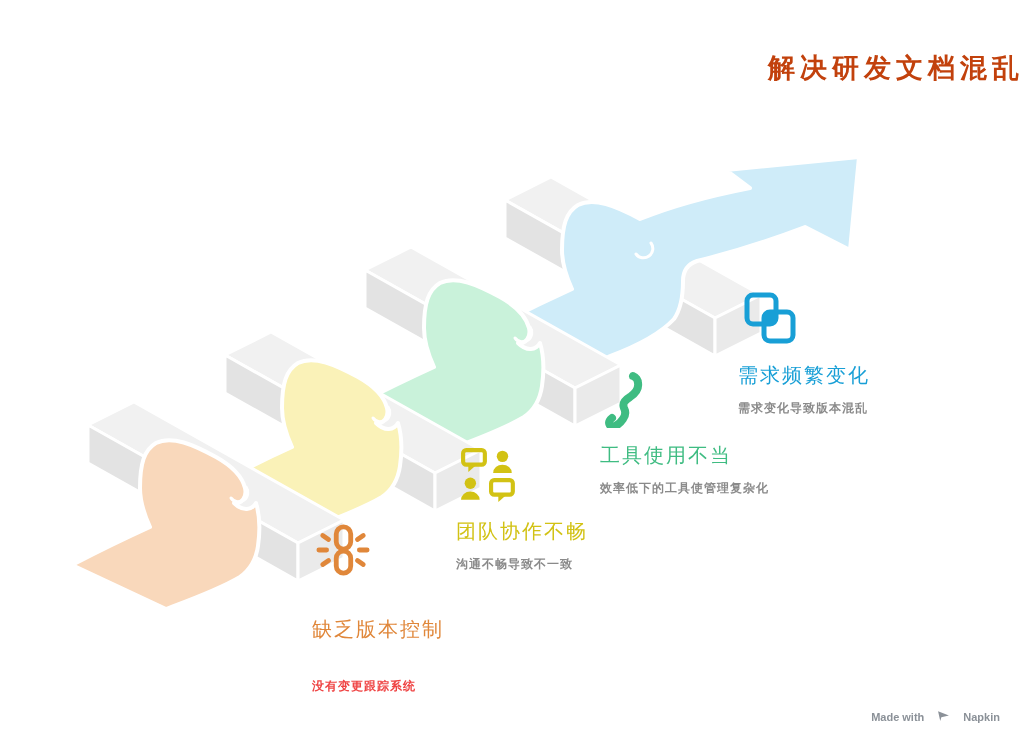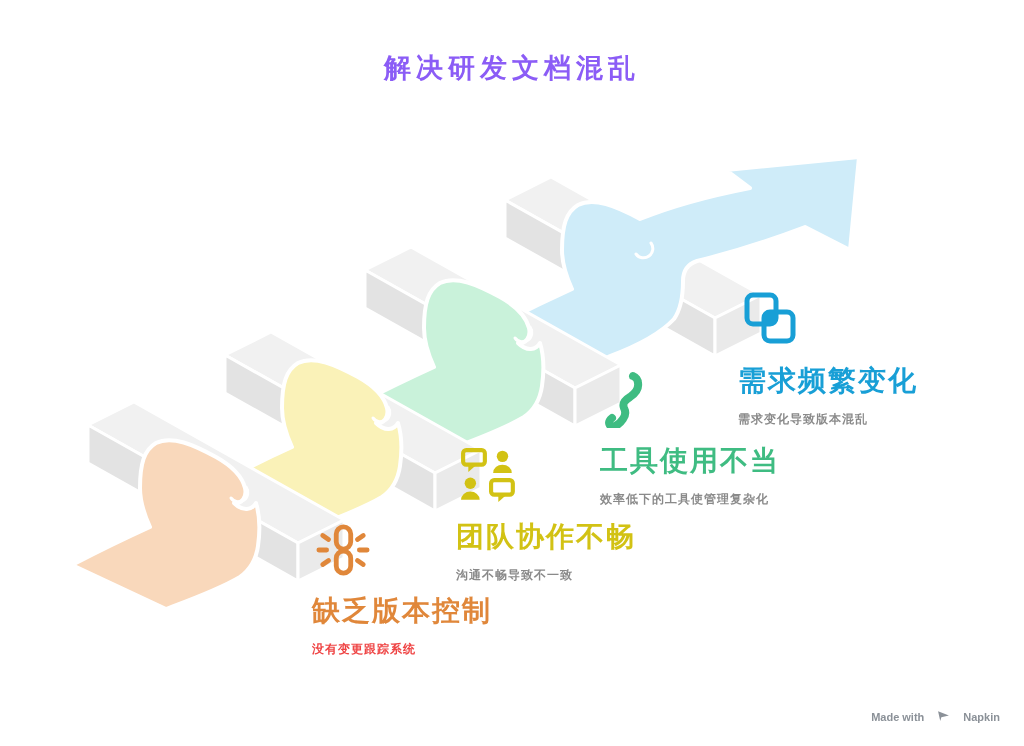--- a/index.html
+++ b/index.html
@@ -7,23 +7,23 @@
     position:relative;width:1024px;height:746px;background:#ffffff;
     font-family:"Liberation Sans","DejaVu Sans",sans-serif;overflow:hidden;
   }
   .scene{position:absolute;inset:0;}
   .page-title{
     position:absolute;top:50px;left:0;width:100%;text-align:center;
     font-size:27px;font-weight:bold;letter-spacing:5px;color:#4d4d4d;
   }
   .step{position:absolute;width:290px;display:flex;flex-direction:column;align-items:flex-start;}
   .step .icon{margin-left:4px;margin-bottom:10px;}
-  .step-title{font-size:28px;font-weight:bold;letter-spacing:2px;margin-bottom:11px;}
+  .step-title{font-size:20px;font-weight:normal;letter-spacing:2px;margin-bottom:11px;}
   .step-desc{font-size:12px;letter-spacing:1px;color:#8a8a8a;font-weight:bold;}
-  .step1{left:312px;top:522px;}
+  .step1{left:312px;top:522px;gap:24px;}
   .step2{left:456px;top:446px;}
   .step3{left:600px;top:366px;}
   .step4{left:738px;top:290px;}
   .watermark{
     position:absolute;right:24px;bottom:22px;display:flex;align-items:center;gap:13px;
     font-size:11px;font-weight:bold;color:#8b9198;
   }
 </style>
 </head>
 <body>
@@ -79,21 +79,21 @@
     <use href="#beam-unit" transform="translate(277,-155)"></use>
     <use href="#ribbon-unit" transform="translate(284,-160)" fill="#c9f2da"></use>
 
     <use href="#beam-unit" transform="translate(137,-70)"></use>
     <use href="#ribbon-unit" transform="translate(142,-80)" fill="#faf2b8"></use>
 
     <use href="#beam-unit" transform="translate(0,0)"></use>
     <use href="#ribbon-unit" transform="translate(0,0)" fill="#f9d8bb"></use>
   </svg>
 
-  <div class="page-title" style="color: #8b5cf6;">解决研发文档混乱</div>
+  <div class="page-title" style="color: #c2410c; text-align: right;">解决研发文档混乱</div>
 
   <div class="step step1" style="color: rgb(224, 135, 58);">
     <span class="icon">
       <svg width="54" height="56" viewBox="0 0 56 56">
         <g fill="none" stroke="currentColor" stroke-width="5" stroke-linecap="round">
           <rect x="21" y="4" width="15" height="23" rx="7.5"></rect>
           <rect x="21" y="29" width="15" height="23" rx="7.5"></rect>
           <path d="M13,17 L7,13"></path>
             <path d="M11,28 L3,28"></path>
             <path d="M13,39 L7,43"></path>

